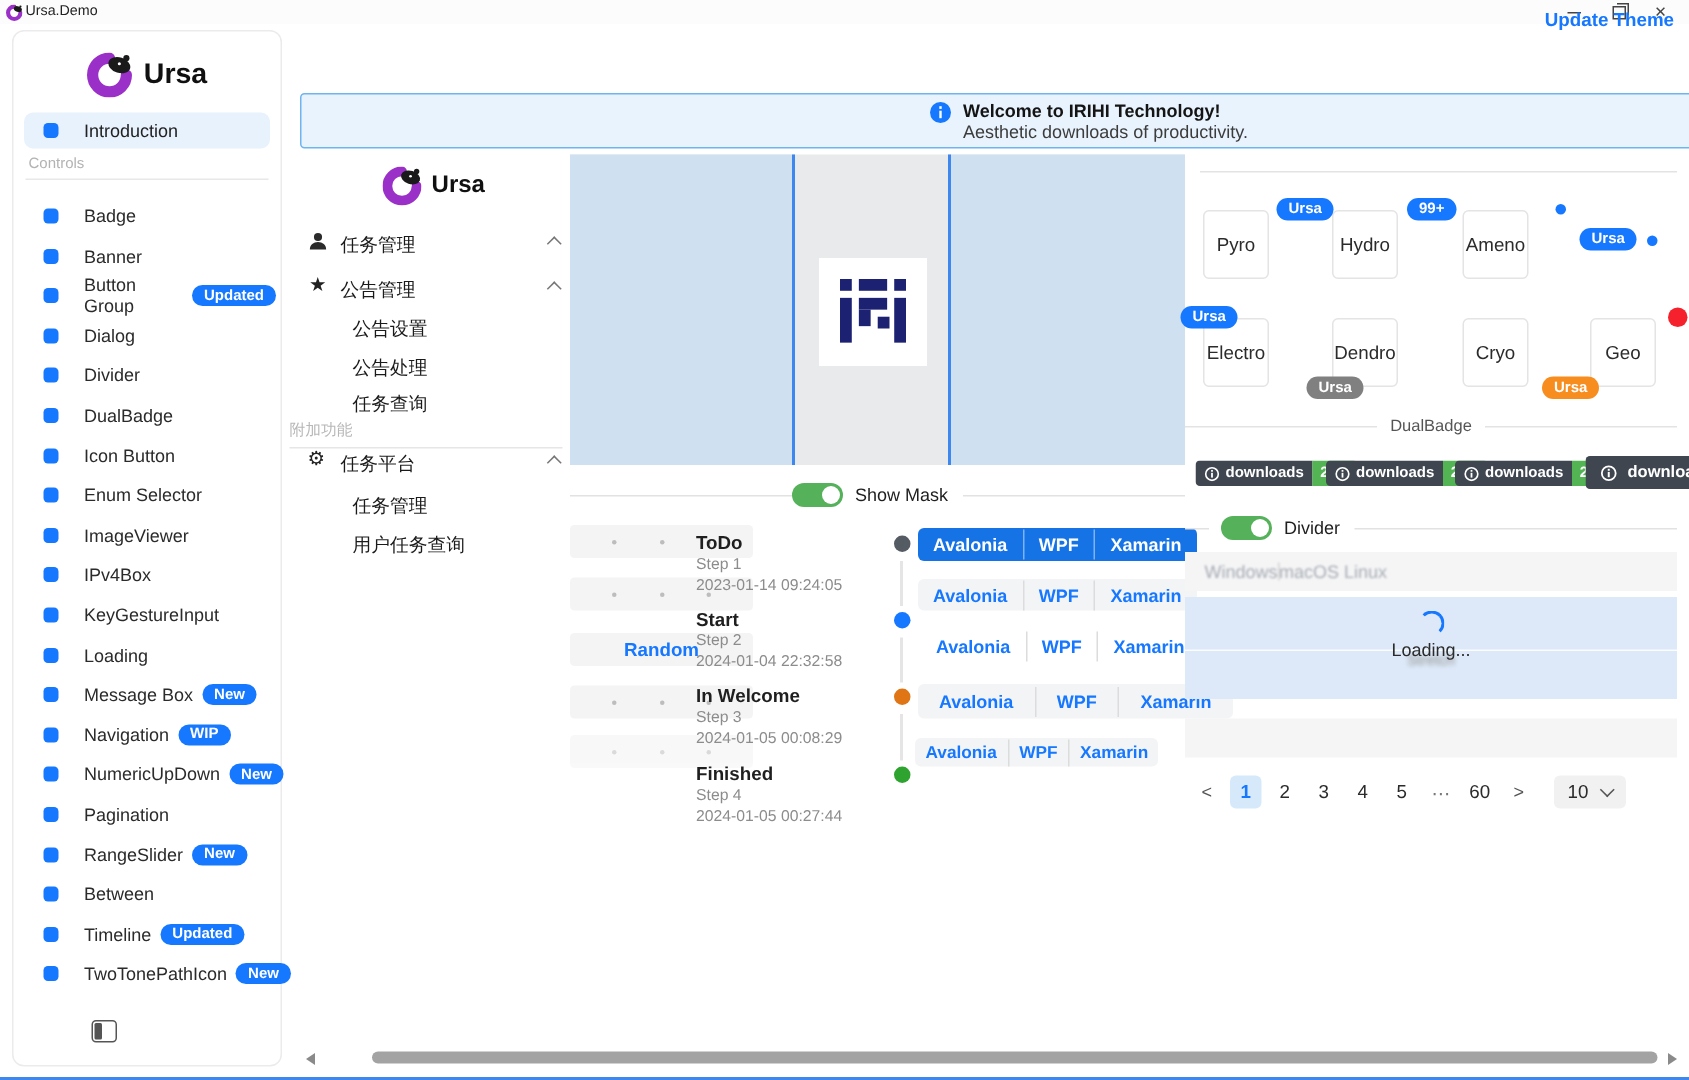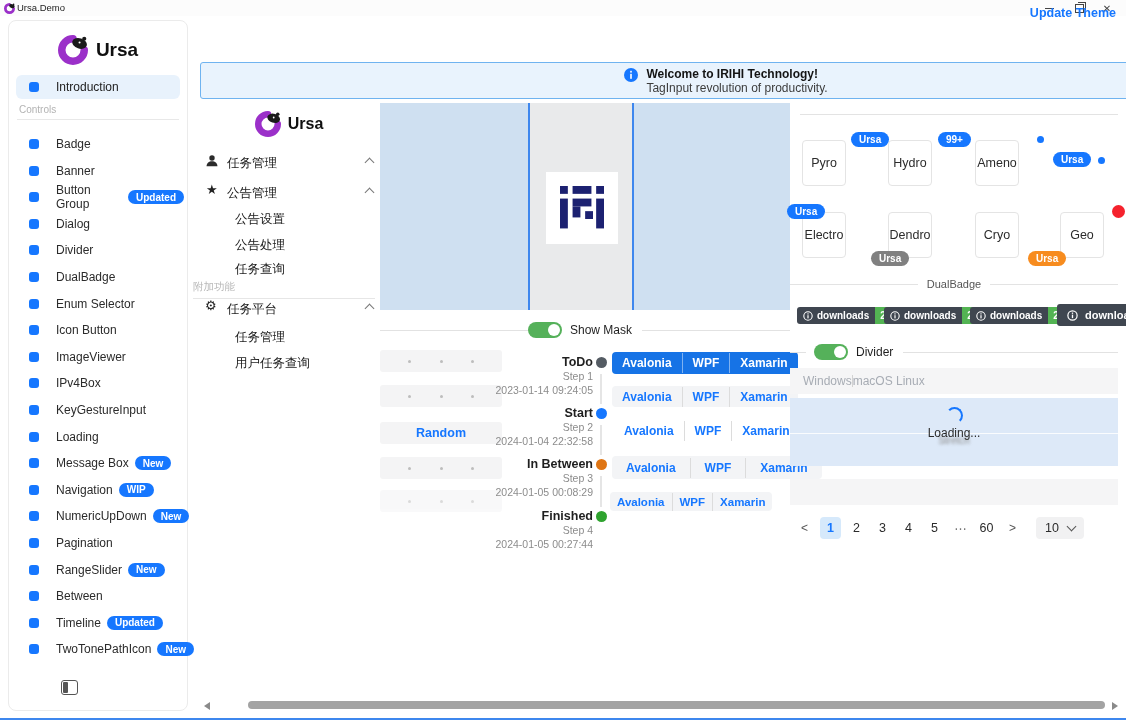--- a/index.html
+++ b/index.html
@@ -49,21 +49,21 @@
   .hdiv{position:absolute;display:flex;align-items:center;}
   .hdiv .line{flex:1;height:1px;background:#e2e2e2;}
   .toggle{width:34px;height:16px;border-radius:8px;background:#55b15a;position:relative;flex:0 0 auto;cursor:pointer;}
   .toggle:after{content:"";position:absolute;right:2px;top:2px;width:12px;height:12px;border-radius:50%;background:#fff;}
   .hdiv .dlabel{font-size:12px;color:#1f1f1f;margin:0 10px 0 8px;}
   
   .skel{position:absolute;left:380px;width:122px;height:22px;background:#f4f4f5;border-radius:3px;display:flex;align-items:center;justify-content:space-evenly;}
   .skel i{width:3px;height:3px;border-radius:50%;background:#bdbdbd;}
   .random-btn{position:absolute;left:380px;width:122px;height:22px;background:#f4f4f5;border-radius:3px;display:flex;align-items:center;justify-content:center;color:#1677ff;font-weight:bold;font-size:12.5px;cursor:pointer;}
   
-  .tl-item{position:absolute;left:483px;width:110px;text-align:right;}
+  .tl-item{position:absolute;left:464px;width:110px;text-align:left;}
   .tl-item .t{font-size:12.5px;font-weight:600;color:#1f1f1f;line-height:15px;}
   .tl-item .s,.tl-item .d{font-size:10.5px;color:#8c8c8c;line-height:13.5px;}
   .tl-dot{position:absolute;left:596px;width:11px;height:11px;border-radius:50%;}
   .tl-line{position:absolute;left:600px;width:2px;background:#e5e5e5;}
   
   .bg{position:absolute;display:flex;align-items:center;border-radius:4px;}
   .bg span{font-weight:bold;color:#1677ff;font-size:12px;padding:0 10px;line-height:20px;}
   .bg span + span{border-left:1px solid #dcdcdc;}
   .bg-solid{background:#1673e6;}
   .bg-solid span{color:#fff;}
@@ -181,27 +181,27 @@
         </div>
       <div class="side-item">
           <span class="bullet"></span>
           <span class="lbl">
             <span>DualBadge</span>
           </span>
         </div>
       <div class="side-item">
           <span class="bullet"></span>
           <span class="lbl">
+            <span>Icon Button</span>
+          </span>
+        </div>
+      <div class="side-item">
+          <span class="bullet"></span>
+          <span class="lbl">
             <span>Enum Selector</span>
-          </span>
-        </div>
-      <div class="side-item">
-          <span class="bullet"></span>
-          <span class="lbl">
-            <span>Icon Button</span>
           </span>
         </div>
       <div class="side-item">
           <span class="bullet"></span>
           <span class="lbl">
             <span>ImageViewer</span>
           </span>
         </div>
       <div class="side-item">
           <span class="bullet"></span>
@@ -281,21 +281,21 @@
 
   <div class="banner">
     <div class="banner-inner">
       <svg width="14" height="14" viewBox="0 0 14 14" style="margin-top:1px">
         <circle cx="7" cy="7" r="7" fill="#1677ff"></circle>
         <rect x="6.2" y="5.8" width="1.6" height="5" fill="#fff"></rect>
         <rect x="6.2" y="2.8" width="1.6" height="1.8" fill="#fff"></rect>
       </svg>
       <div class="banner-text">
         <div class="t1">Welcome to IRIHI Technology!</div>
-        <div class="t2">TagInput revolution of productivity.</div>
+        <div class="t2">Aesthetic downloads of productivity.</div>
       </div>
     </div>
   </div>
 
   <div class="menu-logo">
     <svg width="26" height="26" viewBox="0 0 32 32">
       <path d="M16 4a12 12 0 1 0 12 12" fill="none" stroke="#9b30c9" stroke-width="8" stroke-linecap="round"></path>
       <ellipse cx="23" cy="9" rx="8" ry="5.5" fill="#1a1a1a" transform="rotate(18 23 9)"></ellipse>
       <circle cx="28" cy="4" r="2.2" fill="#1a1a1a"></circle>
       <circle cx="23" cy="8" r="1.1" fill="#fff"></circle>
@@ -379,21 +379,21 @@
     <div class="t">ToDo</div>
     <div class="s">Step 1</div>
     <div class="d">2023-01-14 09:24:05</div>
   </div>
   <div class="tl-item" style="top:406px">
     <div class="t">Start</div>
     <div class="s">Step 2</div>
     <div class="d">2024-01-04 22:32:58</div>
   </div>
   <div class="tl-item" style="top:457px">
-    <div class="t">In Between</div>
+    <div class="t">In Welcome</div>
     <div class="s">Step 3</div>
     <div class="d">2024-01-05 00:08:29</div>
   </div>
   <div class="tl-item" style="top:509px">
     <div class="t">Finished</div>
     <div class="s">Step 4</div>
     <div class="d">2024-01-05 00:27:44</div>
   </div>
   <span class="tl-dot" style="top:357px;background:#545b63"></span>
   <span class="tl-dot" style="top:408px;background:#1677ff"></span>

